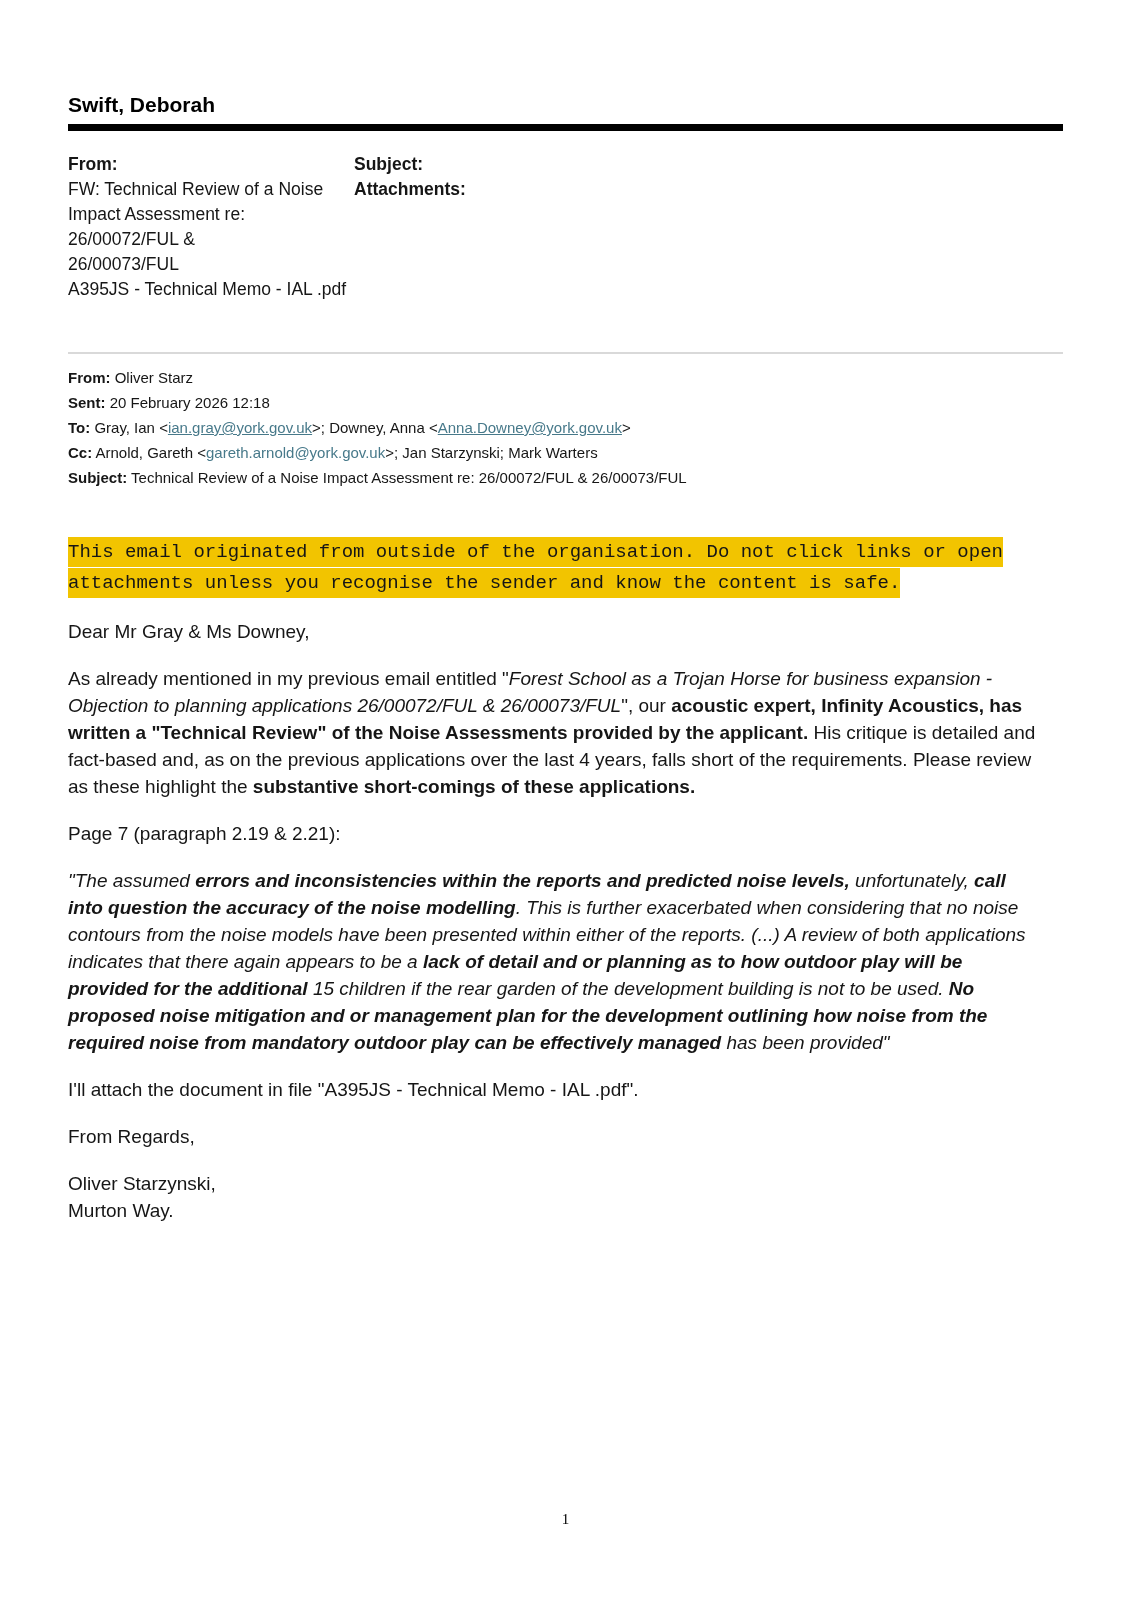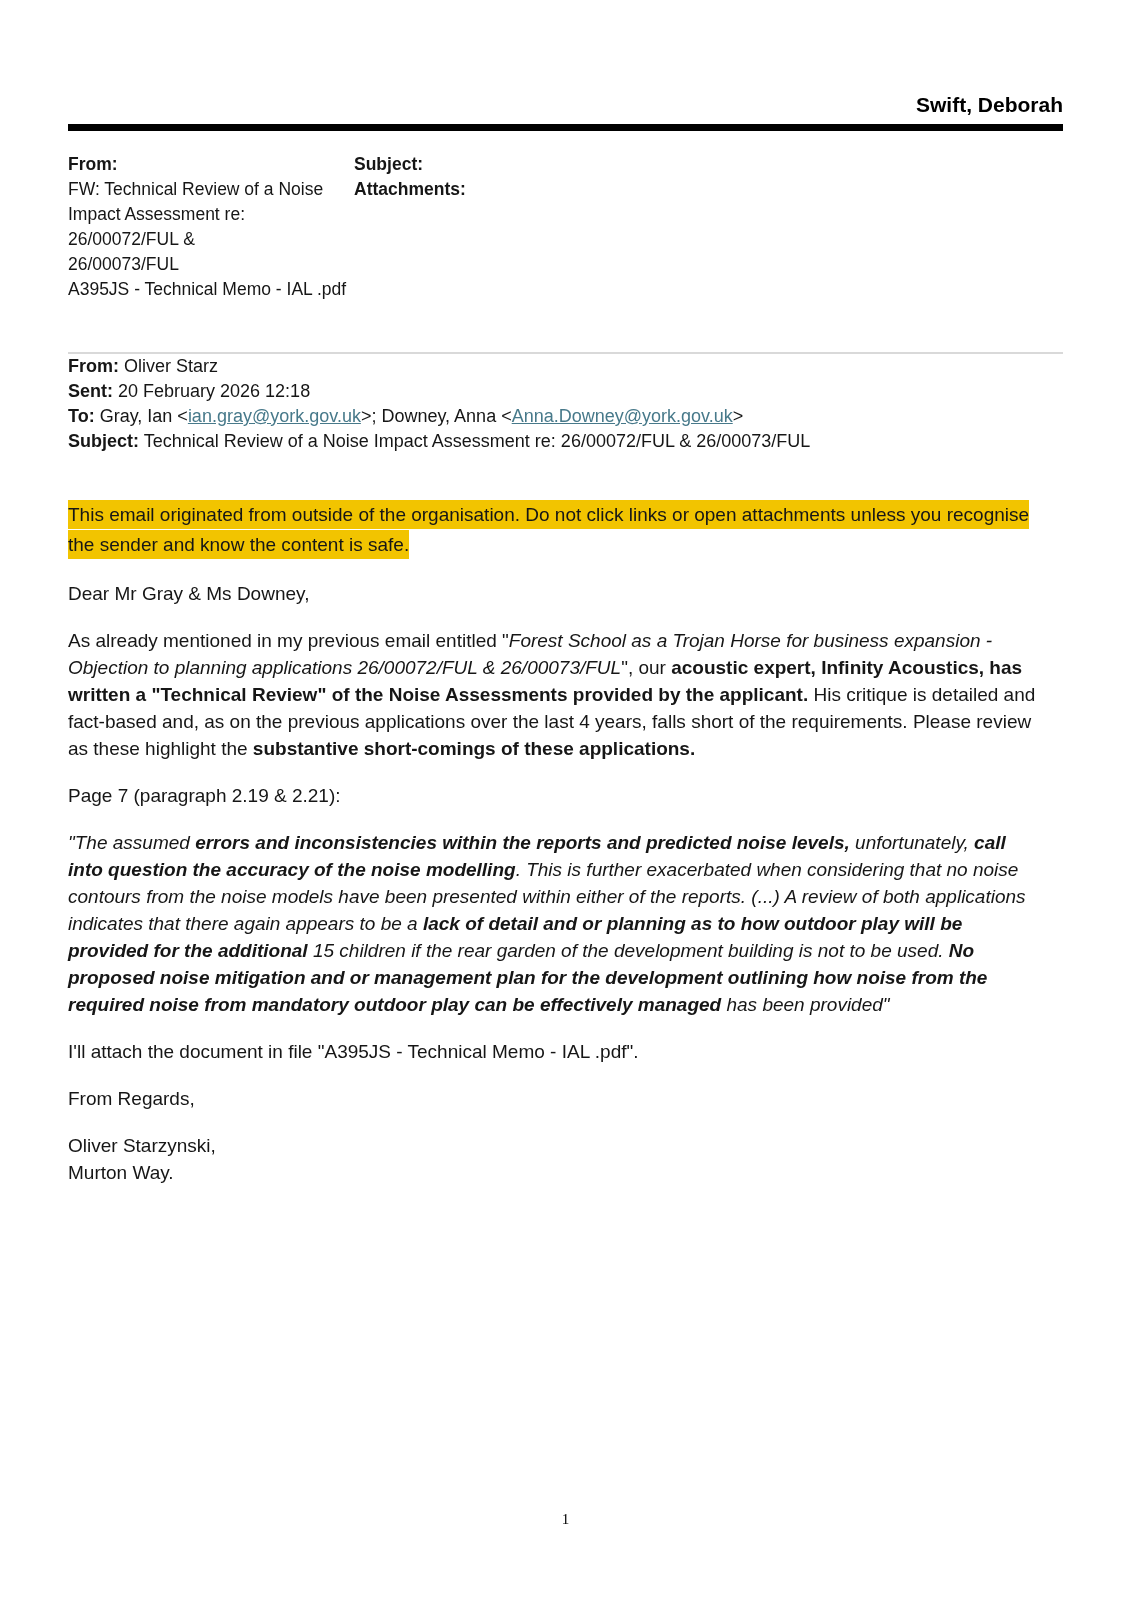--- a/index.html
+++ b/index.html
@@ -11,21 +11,20 @@
     position: relative;
     overflow: hidden;
   }
   .page { padding: 93px 68px 0 68px; }
 
   .recipient-header {
     font-size: 21px;
     font-weight: bold;
     margin: 0;
     color: #000;
-    text-align: right;
   }
   .rule-thick {
     height: 7px;
     background: #000;
     margin-top: 7px;
   }
   .rule-thin {
     height: 2px;
     background: var(--rule_thin, #d9d9d9);
     margin-top: 50px;
@@ -35,32 +34,33 @@
     margin-top: 21px;
     display: grid;
     grid-template-columns: 286px 1fr;
     font-size: 17.5px;
     line-height: 25px;
     row-gap: 0;
   }
   .meta-label { font-weight: bold; }
   .meta-value { white-space: pre-line; }
 
-  .fwd { font-size: 18px; line-height: 25px; }
+  .fwd { margin-top: 11px; font-size: 15px; line-height: 25px; }
   .fwd p { margin: 0; }
 
   .banner {
     margin-top: 46px;
     font-size: 19px;
     line-height: 30px;
     width: 970px;
   }
   .hl {
     background: var(--highlight, #F2C400);
     padding: 4px 0;
+    font-family: Liberation Mono, monospace;
   }
 
   .body-text { font-size: 19px; line-height: 27px; width: 972px; }
   .body-text p { margin: 20px 0; }
 
   .b { font-weight: bold; }
   .i { font-style: italic; }
   .lnk { color: var(--link, #47798A); }
   .u { text-decoration: underline; }
 
@@ -91,20 +91,21 @@
     <div class="meta-label">Attachments:</div>
     <div class="meta-value">A395JS - Technical Memo - IAL .pdf</div>
   </div>
 
   <div class="rule-thin"></div>
 
   <div class="fwd">
     <p><span class="b">From:</span><span> Oliver Starz</span></p>
     <p><span class="b">Sent:</span><span> 20 February 2026 12:18</span></p>
     <p><span class="b">To:</span><span> Gray, Ian &lt;</span><span class="u lnk">ian.gray@york.gov.uk</span><span>&gt;; Downey, Anna &lt;</span><span class="u lnk">Anna.Downey@york.gov.uk</span><span>&gt;</span></p>
+    <p><span class="b">Cc:</span><span> Arnold, Gareth &lt;</span><span class="lnk">gareth.arnold@york.gov.uk</span><span>&gt;; Jan Starzynski; Mark Warters</span></p>
     <p><span class="b">Subject:</span><span> Technical Review of a Noise Impact Assessment re: 26/00072/FUL &amp; 26/00073/FUL</span></p>
   </div>
 
   <div class="banner"><span class="hl">This email originated from outside of the organisation. Do not click links or open attachments unless you recognise the sender and know the content is safe.</span></div>
 
   <div class="body-text">
     <p><span>Dear Mr Gray &amp; Ms Downey,</span></p>
     <p><span>As already mentioned in my previous email entitled "</span><span class="i">Forest School as a Trojan Horse for business expansion - Objection to planning applications 26/00072/FUL &amp; 26/00073/FUL</span><span>", our </span><span class="b">acoustic expert, Infinity Acoustics, has written a "Technical Review" of the Noise Assessments provided by the applicant.</span><span> His critique is detailed and fact-based and, as on the previous applications over the last 4 years, falls short of the requirements. Please review as these highlight the </span><span class="b">substantive short-comings of these applications.</span></p>
     <p><span>Page 7 (paragraph 2.19 &amp; 2.21):</span></p>
     <p><span class="i">"The assumed </span><span class="b i">errors and inconsistencies within the reports and predicted noise levels,</span><span class="i"> unfortunately, </span><span class="b i">call into question the accuracy of the noise modelling</span><span class="i">. This is further exacerbated when considering that no noise contours from the noise models have been presented within either of the reports. (...) A review of both applications indicates that there again appears to be a </span><span class="b i">lack of detail and or planning as to how outdoor play will be provided for the additional </span><span class="i">15 children if the rear garden of the development building is not to be used. </span><span class="b i">No proposed noise mitigation and or management plan for the development outlining how noise from the required noise from mandatory outdoor play can be effectively managed</span><span class="i"> has been provided"</span></p>

